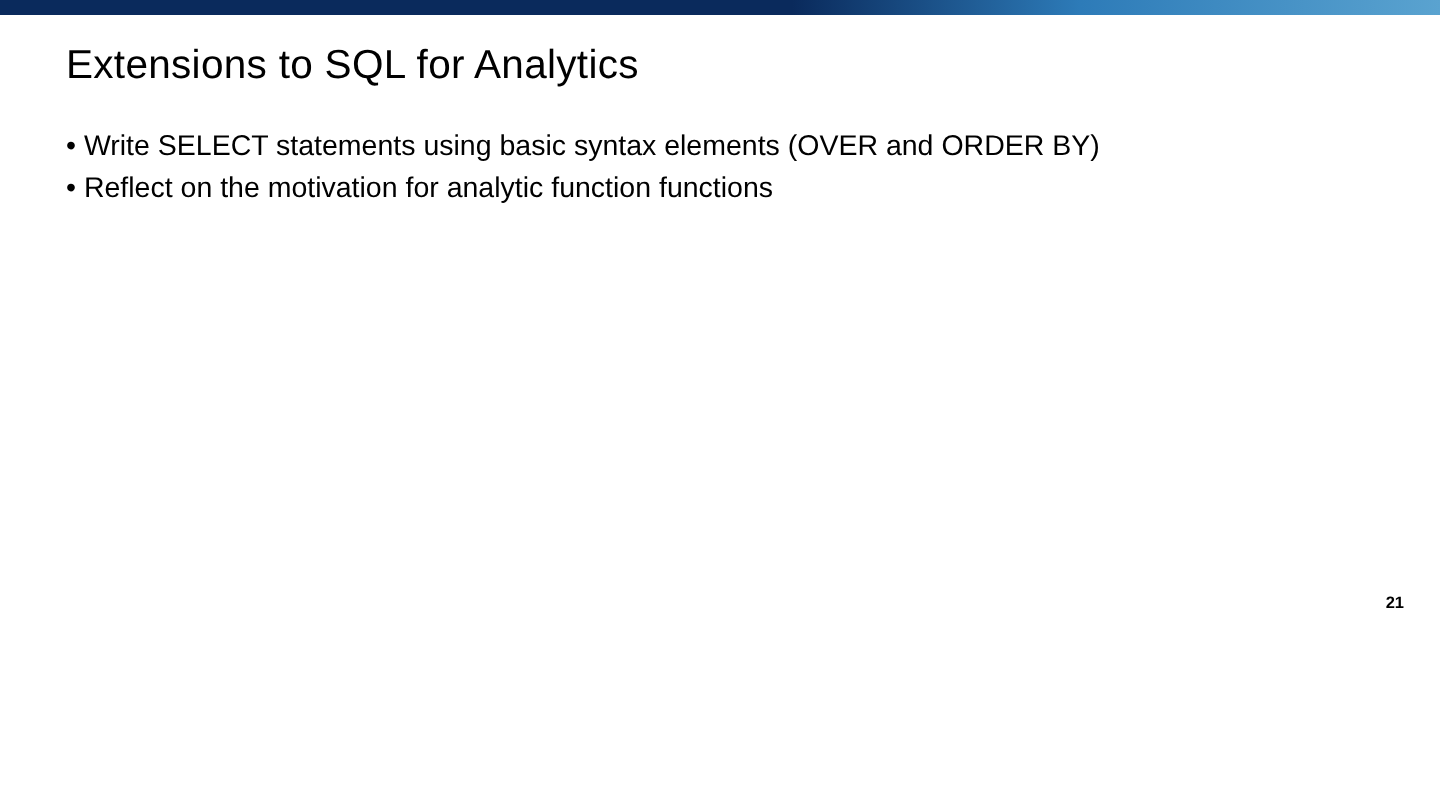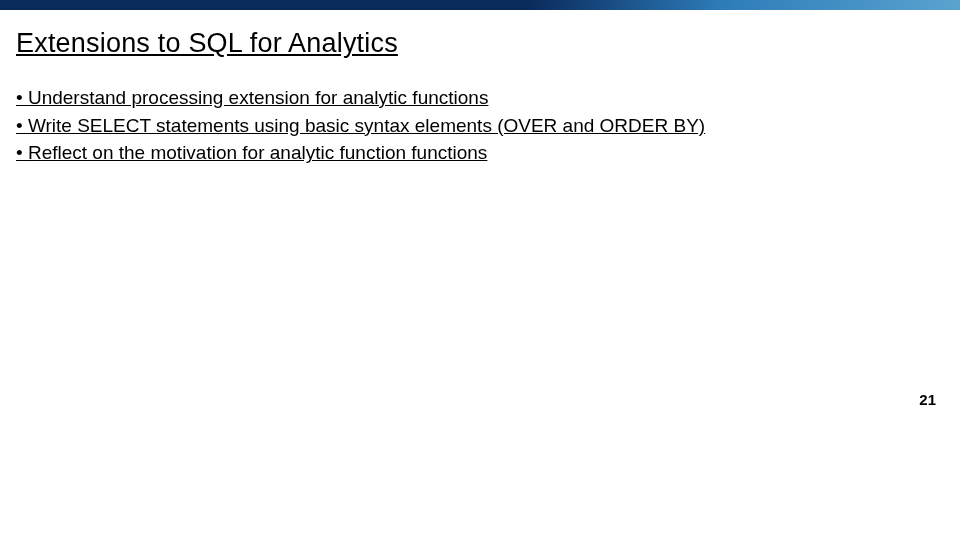--- a/index.html
+++ b/index.html
@@ -14,22 +14,21 @@
       font-family: Arial, Helvetica, sans-serif;
       position: relative;
       overflow: hidden;
     }
     .top-bar {
       width: 100%;
       height: 10px;
       background: linear-gradient(to right, #0a2a5c 0%, #0a2a5c 55%, #2d7bb8 75%, #5aa3d0 100%);
     }
     .content {
-      padding: 18px 36px 0 16px;
-      text-decoration: underline;
+      padding: 18px 36px 0 44px;
     }
     .title {
       font-size: 27px;
       font-weight: 400;
       color: #000000;
       margin-bottom: 26px;
       letter-spacing: 0.2px;
     }
     .bullet-list {
       list-style: none;
@@ -43,32 +42,31 @@
       text-indent: -16px;
       margin-bottom: 2px;
     }
     .bullet-item::before {
       content: "• ";
     }
     .page-number {
       position: absolute;
       right: 24px;
       bottom: 132px;
-      font-size: 15px;
+      font-size: 11px;
       font-weight: bold;
       color: #000000;
     }
   </style>
 </head>
 <body>
 
 <div class="top-bar"></div>
 
 <div class="content">
   <h1 class="title">Extensions to SQL for Analytics</h1>
   <ul class="bullet-list">
-    <li class="bullet-item">Understand processing extension for analytic functions</li>
     <li class="bullet-item">Write SELECT statements using basic syntax elements (OVER and ORDER BY)</li>
     <li class="bullet-item">Reflect on the motivation for analytic function functions</li>
   </ul>
 </div>
 
 <div class="page-number">21</div>
 
 </body></html>

